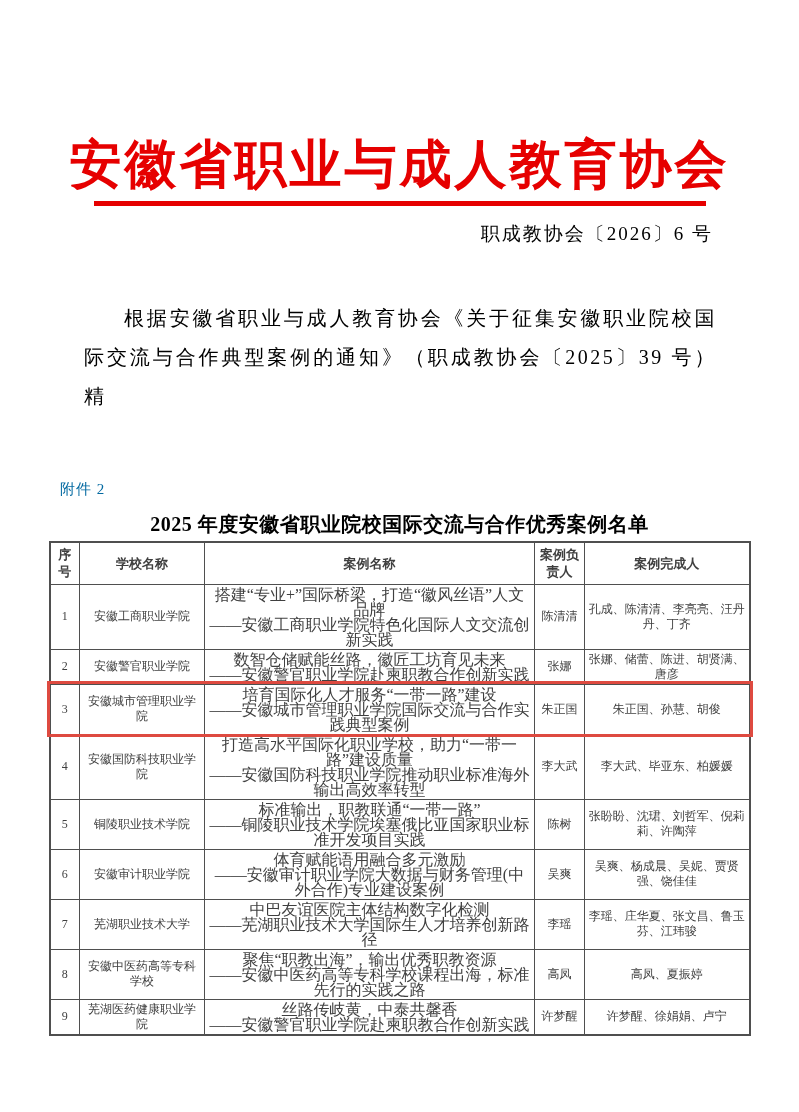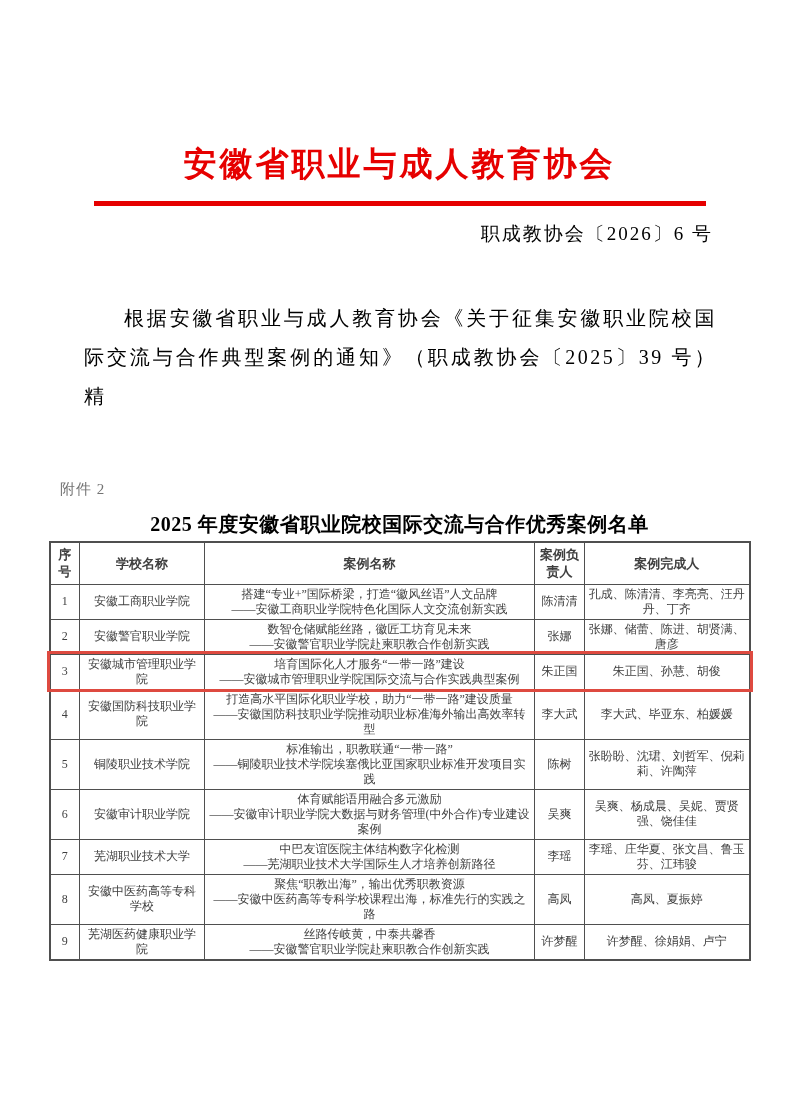--- a/index.html
+++ b/index.html
@@ -20,21 +20,21 @@
   }
   .page{position:relative;width:100%;height:100%;}
 
   
   .org-title{
     margin-top:134px;
     text-align:center;
     color:var(--brand-red);
     font-family:"Liberation Sans",sans-serif;
     font-weight:900;
-    font-size:33px;
+    font-size:52px;
     line-height:60px;
     letter-spacing:3px;
     white-space:nowrap;
   }
   .masthead-underline{
     width:612px;
     margin:7px auto 0;
     height:5px;
     border-top:3px solid var(--brand-red);
     border-bottom:2px solid var(--brand-red);
@@ -66,21 +66,21 @@
     line-height:39px;
     letter-spacing:2.5px;
     text-align:justify;
   }
   .body-text .paragraph{text-indent:2em;}
 
   
   .attachment-label{
     margin:64px 16px 0 60px;
     font-size:15px;
-    color:#737373;
+    color:#0369a1;
     letter-spacing:1px;
   }
   .table-title{
     margin-top:12px;
     text-align:center;
     font-weight:bold;
     font-size:20px;
     letter-spacing:0.5px;
   }
 
@@ -103,21 +103,21 @@
     font-size:13px;
     font-weight:bold;
     height:42px;
     line-height:17px;
   }
   .case-table tbody td{
     height:33px;
     font-size:12px;
     line-height:15px;
   }
-  .case-table tbody td.cell-case{font-size:12px;}
+  .case-table tbody td.cell-case{font-size:16px;}
   .case-table tbody tr.highlighted{
     outline:3px solid var(--highlight-red);
     outline-offset:0;
   }
 </style>
 </head>
 <body>
 
 <div class="page">
 

